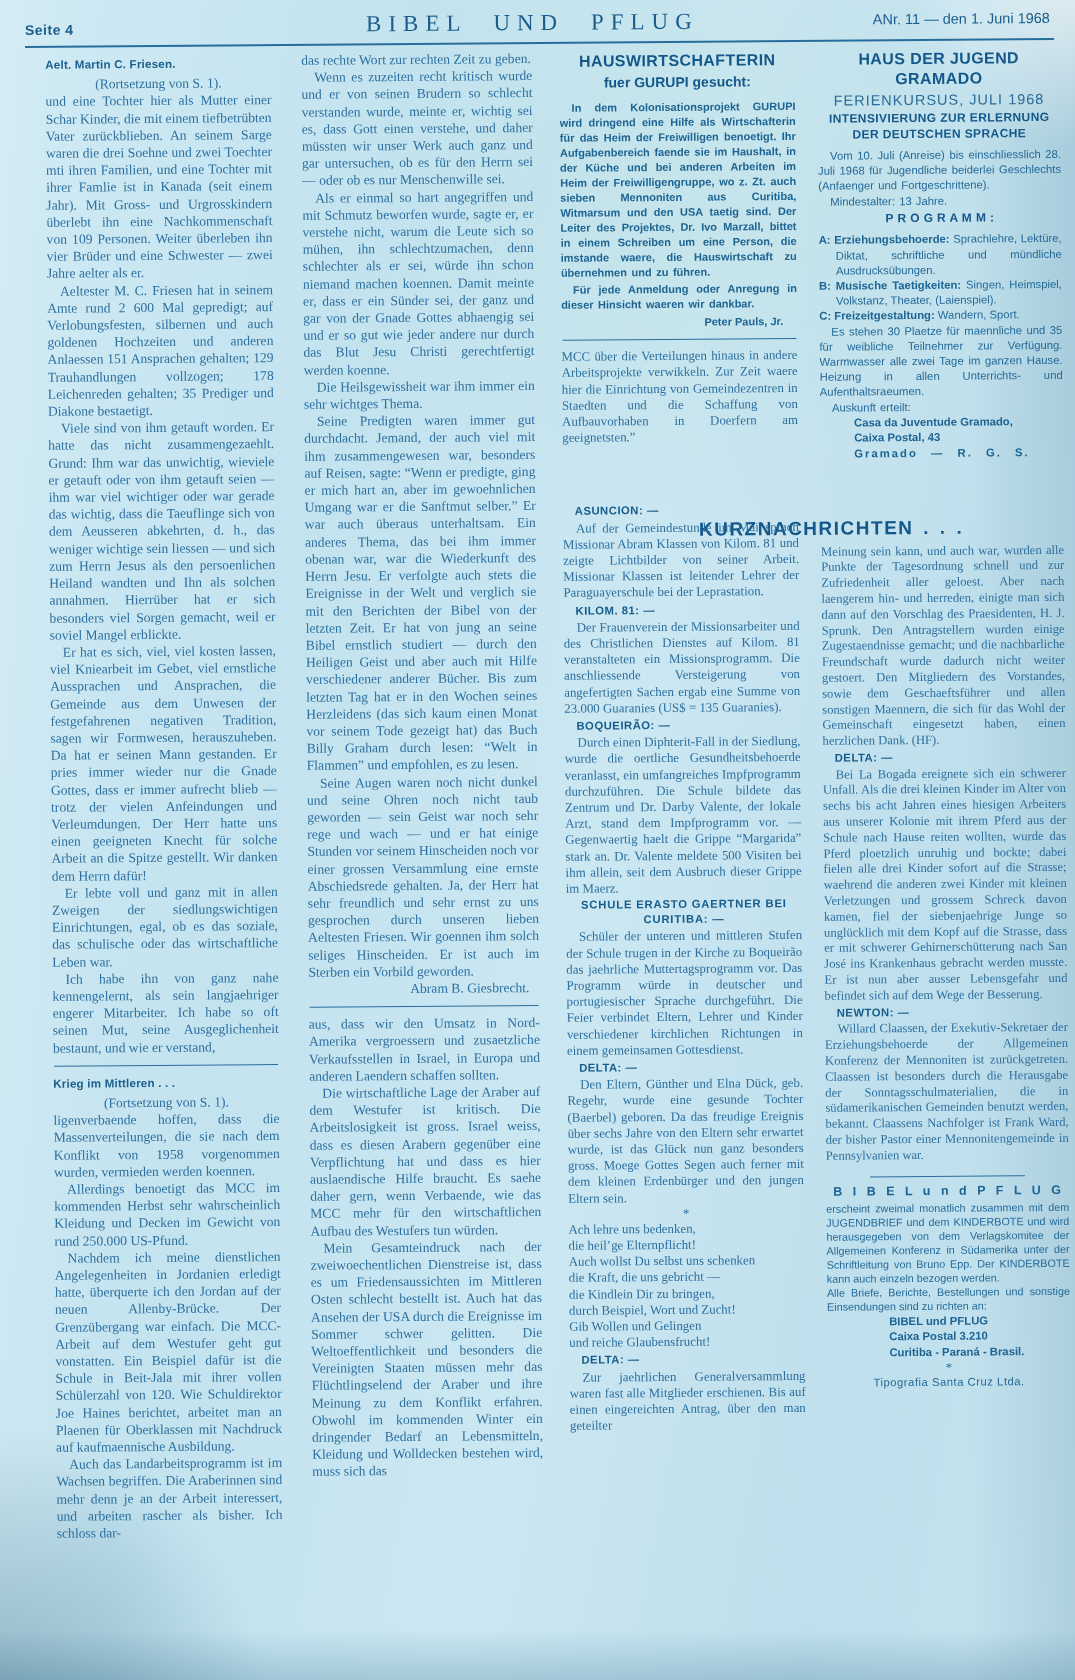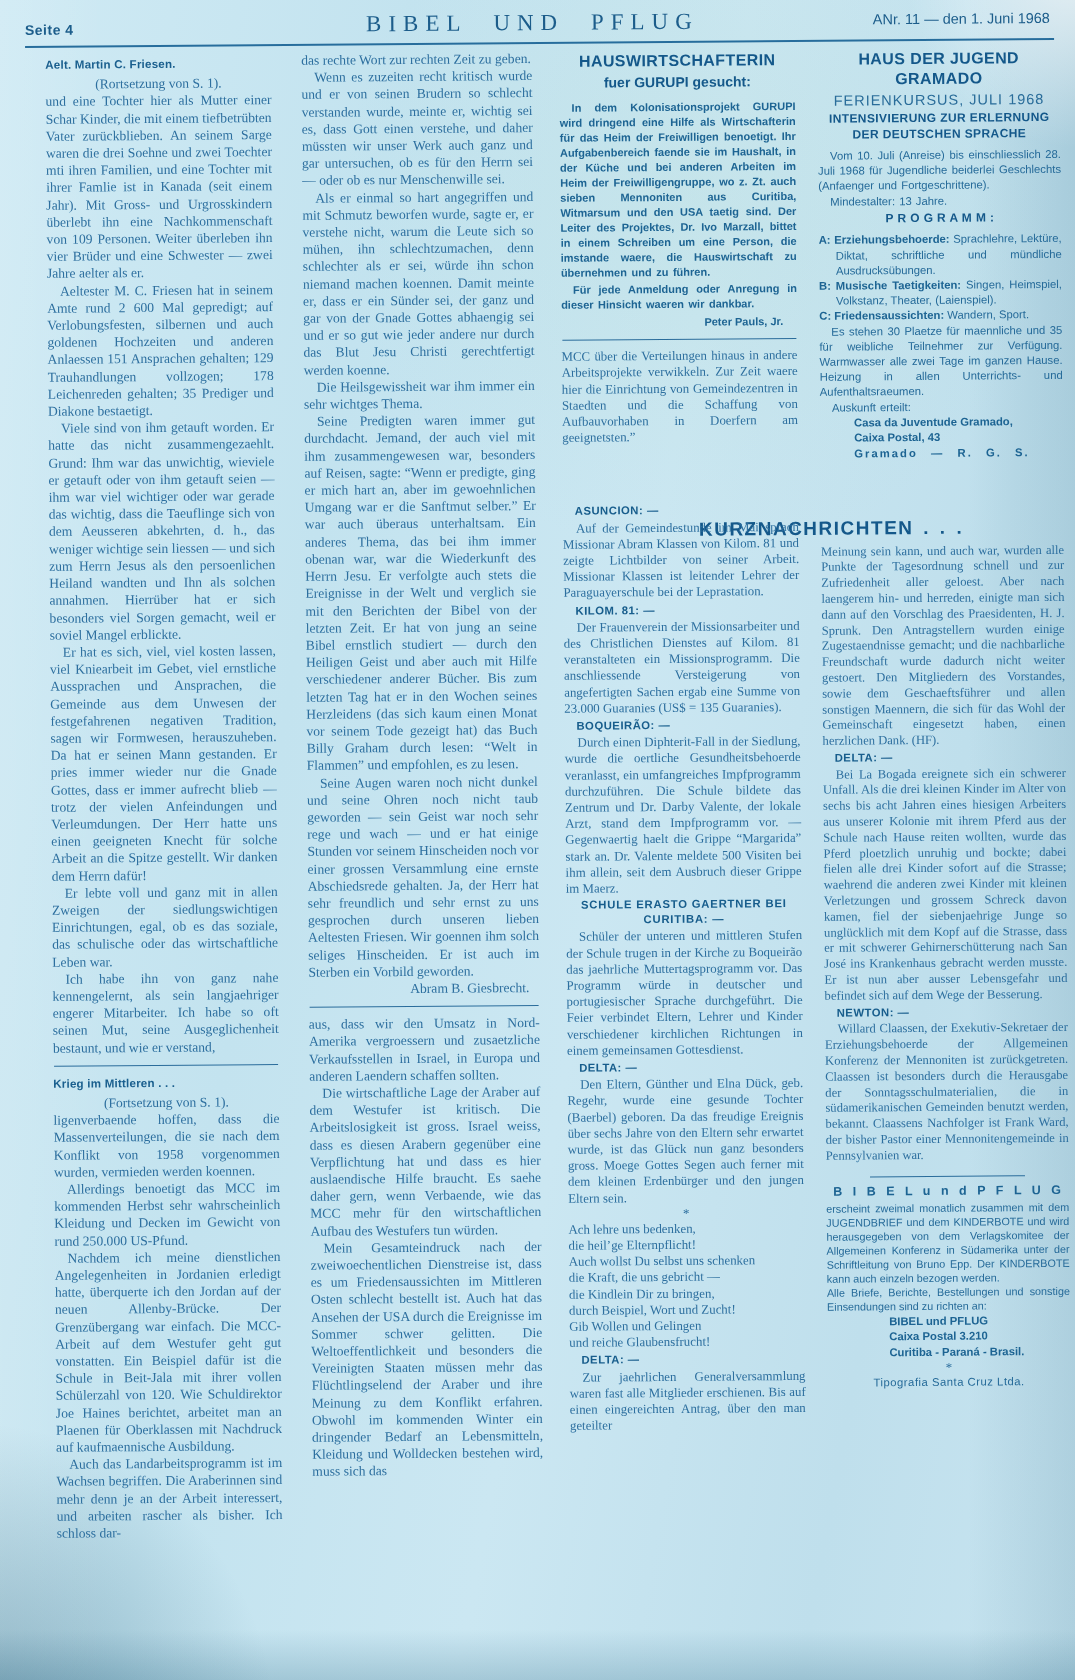--- a/index.html
+++ b/index.html
@@ -132,21 +132,21 @@
       </div>
     <div class="col c4">
         <div class="blk blk-h1s">HAUS DER JUGEND GRAMADO</div>
         <div class="blk blk-h2l">FERIENKURSUS, JULI 1968</div>
         <div class="blk blk-h3s">INTENSIVIERUNG ZUR ERLERNUNG DER DEUTSCHEN SPRACHE</div>
         <div class="blk blk-sansp">Vom 10. Juli (Anreise) bis einschliesslich 28. Juli 1968 für Jugendliche beiderlei Geschlechts (Anfaenger und Fortgeschrittene).</div>
         <div class="blk blk-sansp">Mindestalter:  13 Jahre.</div>
         <div class="blk blk-h3s">P R O G R A M M :</div>
         <div class="blk blk-sans-item"><b class="lead">A: Erziehungsbehoerde:</b> Sprachlehre, Lektüre, Diktat, schriftliche und mündliche Ausdrucksübungen.</div>
         <div class="blk blk-sans-item"><b class="lead">B: Musische Taetigkeiten:</b> Singen, Heimspiel, Volkstanz, Theater, (Laienspiel).</div>
-        <div class="blk blk-sans-item"><b class="lead">C: Friedensaussichten:</b> Wandern, Sport.</div>
+        <div class="blk blk-sans-item"><b class="lead">C: Freizeitgestaltung:</b> Wandern, Sport.</div>
         <div class="blk blk-sansp">Es stehen 30 Plaetze für maennliche und 35 für weibliche Teilnehmer zur Verfügung. Warmwasser alle zwei Tage im ganzen Hause. Heizung in allen Unterrichts- und Aufenthaltsraeumen.</div>
         <div class="blk blk-sansp">Auskunft erteilt:</div>
         <div class="blk blk-sans-ind">Casa da Juventude Gramado,</div>
         <div class="blk blk-sans-ind">Caixa Postal, 43</div>
         <div class="blk blk-sans-ind-sp">Gramado — R. G. S.</div>
         <div class="blk blk-gap"></div>
         <div class="blk blk-gap-s"></div>
         <div class="blk blk-flush">Meinung sein kann, und auch war, wurden alle Punkte der Tagesordnung schnell und zur Zufriedenheit aller geloest. Aber nach laengerem hin- und herreden, einigte man sich dann auf den Vorschlag des Praesidenten, H. J. Sprunk. Den Antragstellern wurden einige Zugestaendnisse gemacht; und die nachbarliche Freundschaft wurde dadurch nicht weiter gestoert. Den Mitgliedern des Vorstandes, sowie dem Geschaeftsführer und allen sonstigen Maennern, die sich für das Wohl der Gemeinschaft eingesetzt haben, einen herzlichen Dank.  (HF).</div>
         <div class="blk blk-sub">DELTA: —</div>
         <div class="blk blk-para">Bei La Bogada ereignete sich ein schwerer Unfall. Als die drei kleinen Kinder im Alter von sechs bis acht Jahren eines hiesigen Arbeiters aus unserer Kolonie mit ihrem Pferd aus der Schule nach Hause reiten wollten, wurde das Pferd ploetzlich unruhig und bockte; dabei fielen alle drei Kinder sofort auf die Strasse; waehrend die anderen zwei Kinder mit kleinen Verletzungen und grossem Schreck davon kamen, fiel der siebenjaehrige Junge so unglücklich mit dem Kopf auf die Strasse, dass er mit schwerer Gehirnerschütterung nach San José ins Krankenhaus gebracht werden musste. Er ist nun aber ausser Lebensgefahr und befindet sich auf dem Wege der Besserung.</div>

